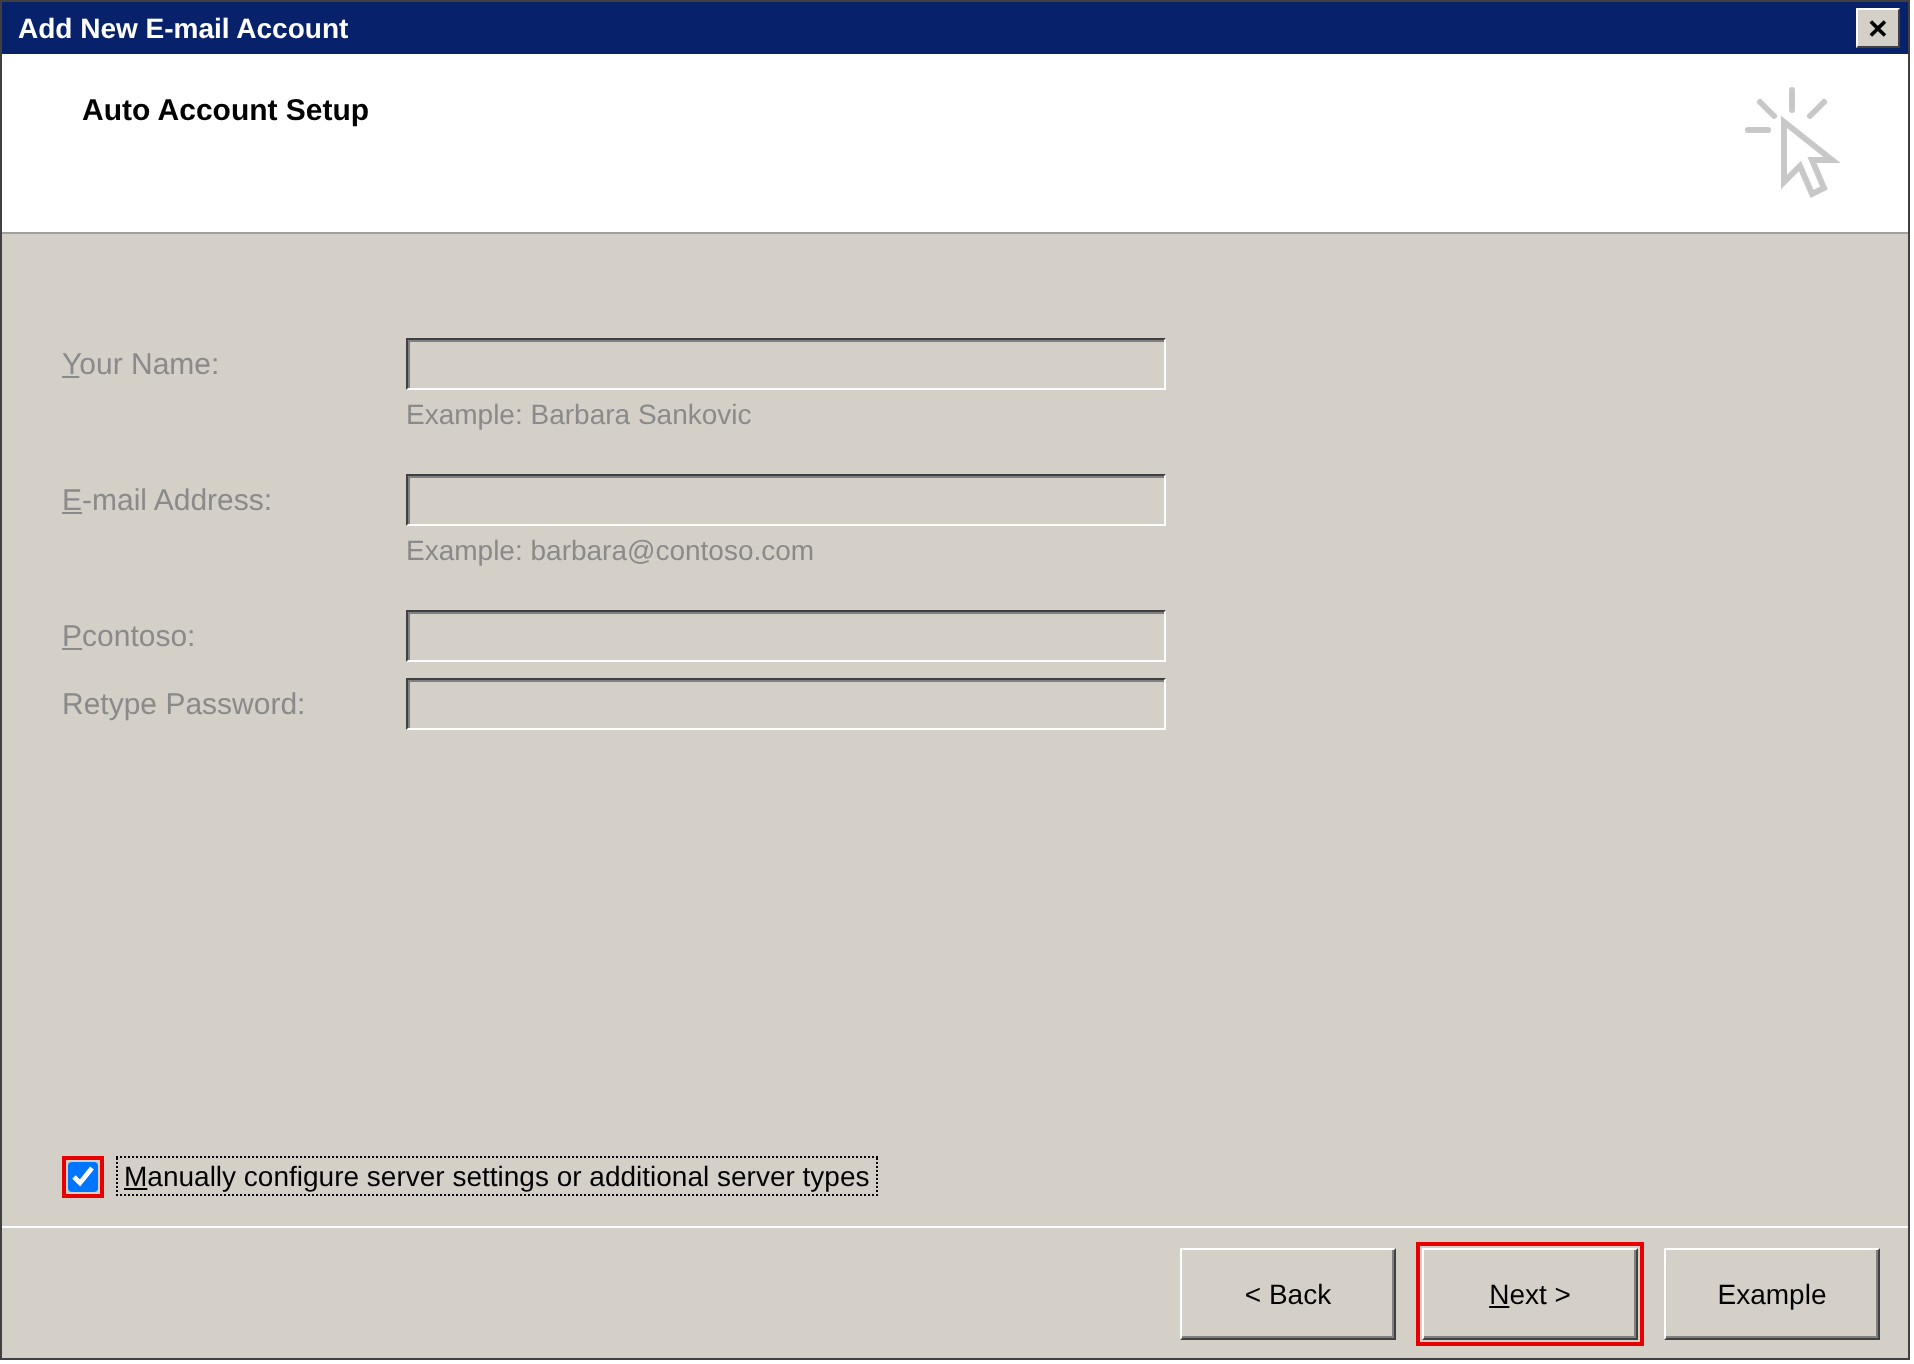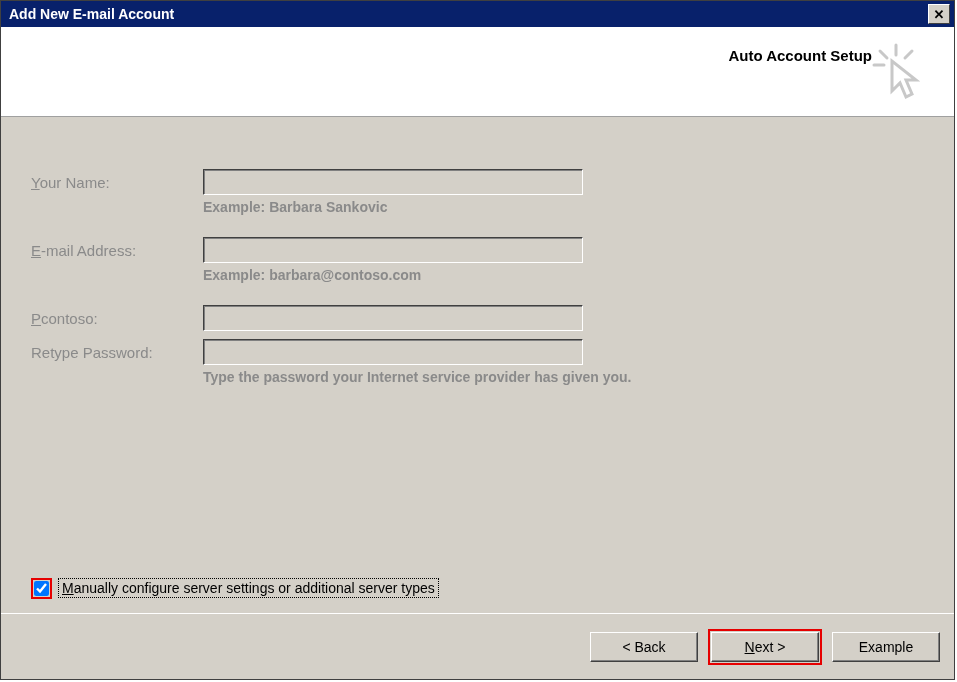--- a/index.html
+++ b/index.html
@@ -49,21 +49,21 @@
     justify-content: center;
     cursor: pointer;
     line-height: 1;
   }
   .header-panel {
     background: #fff;
     height: 90px;
     padding: 16px 28px 10px 40px;
     display: flex;
     align-items: flex-start;
-    justify-content: flex-end;
+    justify-content: space-between;
     border-bottom: 1px solid #a0a0a0;
   }
   .header-title {
     font-weight: bold;
     font-size: 15px;
     color: #000;
     margin-top: 4px;
   }
   .body-panel {
     flex: 1;
@@ -97,21 +97,20 @@
     font-family: Tahoma, Arial, sans-serif;
     font-size: 13px;
     color: #666;
   }
   .hint-row {
     margin-left: 172px;
     color: #8a8a8a;
     font-size: 14px;
     margin-top: 4px;
     margin-bottom: 22px;
-    font-weight: bold;
   }
   .form-block { margin-bottom: 6px; }
   .checkbox-row {
     position: absolute;
     bottom: 14px;
     left: 30px;
     display: flex;
     align-items: flex-start;
   }
   .checkbox-outline {
@@ -140,21 +139,21 @@
     background: #d4d0c8;
     height: 66px;
     display: flex;
     align-items: center;
     justify-content: flex-end;
     padding-right: 14px;
     gap: 10px;
   }
   .btn {
     width: 108px;
-    height: 30px;
+    height: 46px;
     background: #d4d0c8;
     border: 1px solid #404040;
     border-top-color: #fff;
     border-left-color: #fff;
     box-shadow: inset -1px -1px 0 #808080;
     font-family: Tahoma, Arial, sans-serif;
     font-size: 14px;
     cursor: pointer;
     color: #000;
     display: flex;
@@ -215,21 +214,20 @@
 
     <div class="form-block" style="margin-bottom:2px;">
       <div class="form-row" style="margin-bottom:8px;">
         <label class="form-label"><span class="underline-first">P</span><span>contoso:</span></label>
         <input type="password" class="text-input" disabled="" value="" style="">
       </div>
       <div class="form-row">
         <label class="form-label">Retype Password:</label>
         <input type="password" class="text-input" disabled="" value="" style="">
       </div>
-      <div class="hint-row" style="margin-bottom:4px;">Type the password your Internet service provider has given you.</div>
     </div>
 
     <div class="checkbox-row">
       <span class="checkbox-outline">
         <input type="checkbox" checked="" style="">
       </span>
       <span class="checkbox-label"><span class="underline-first">M</span><span>anually configure server settings or additional server types</span></span>
     </div>
   </div>
 

